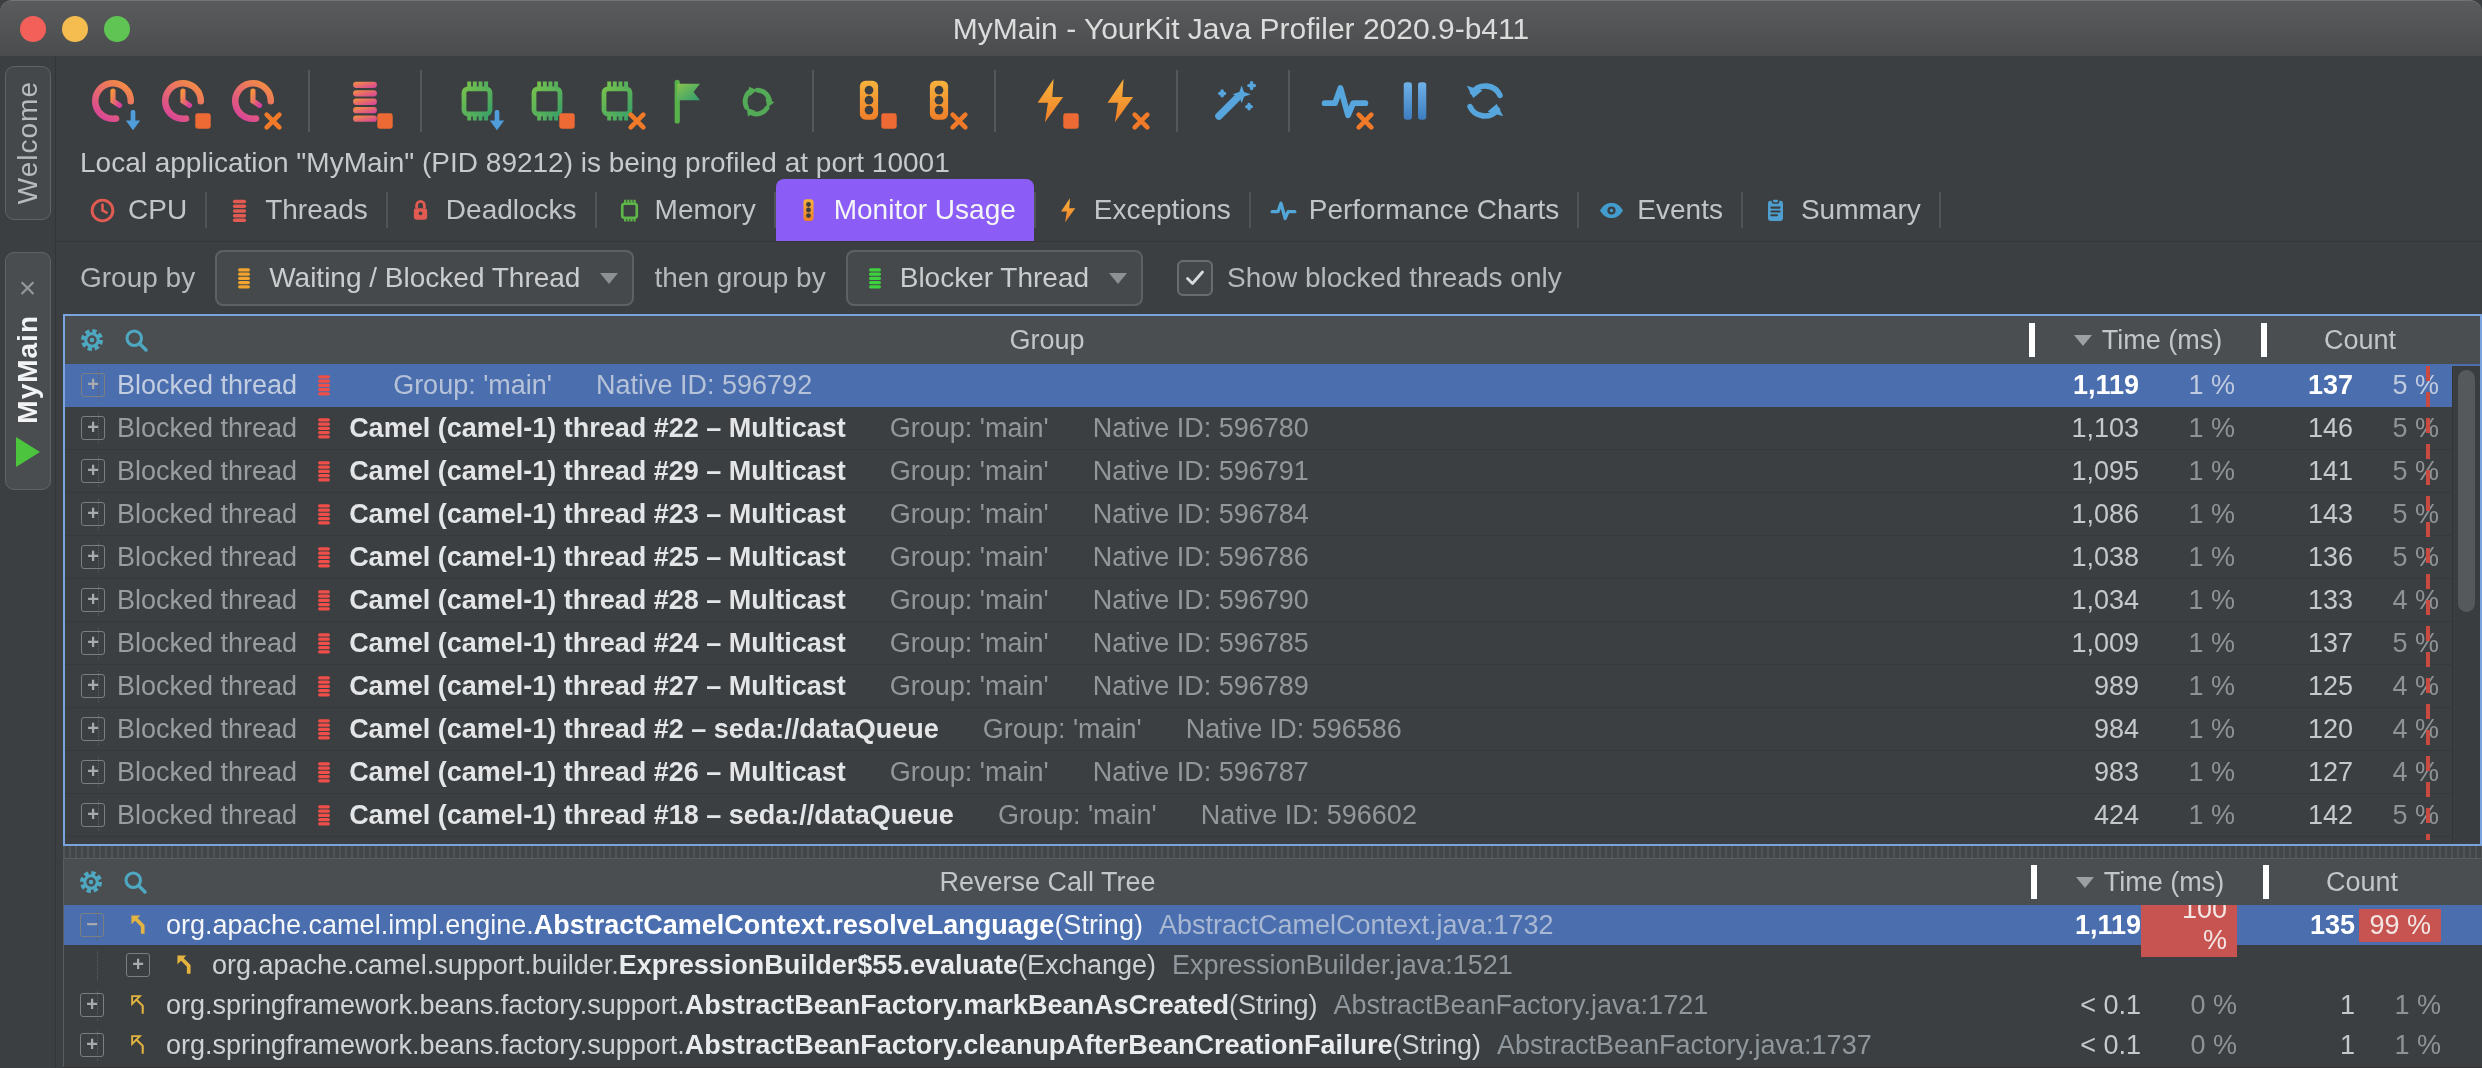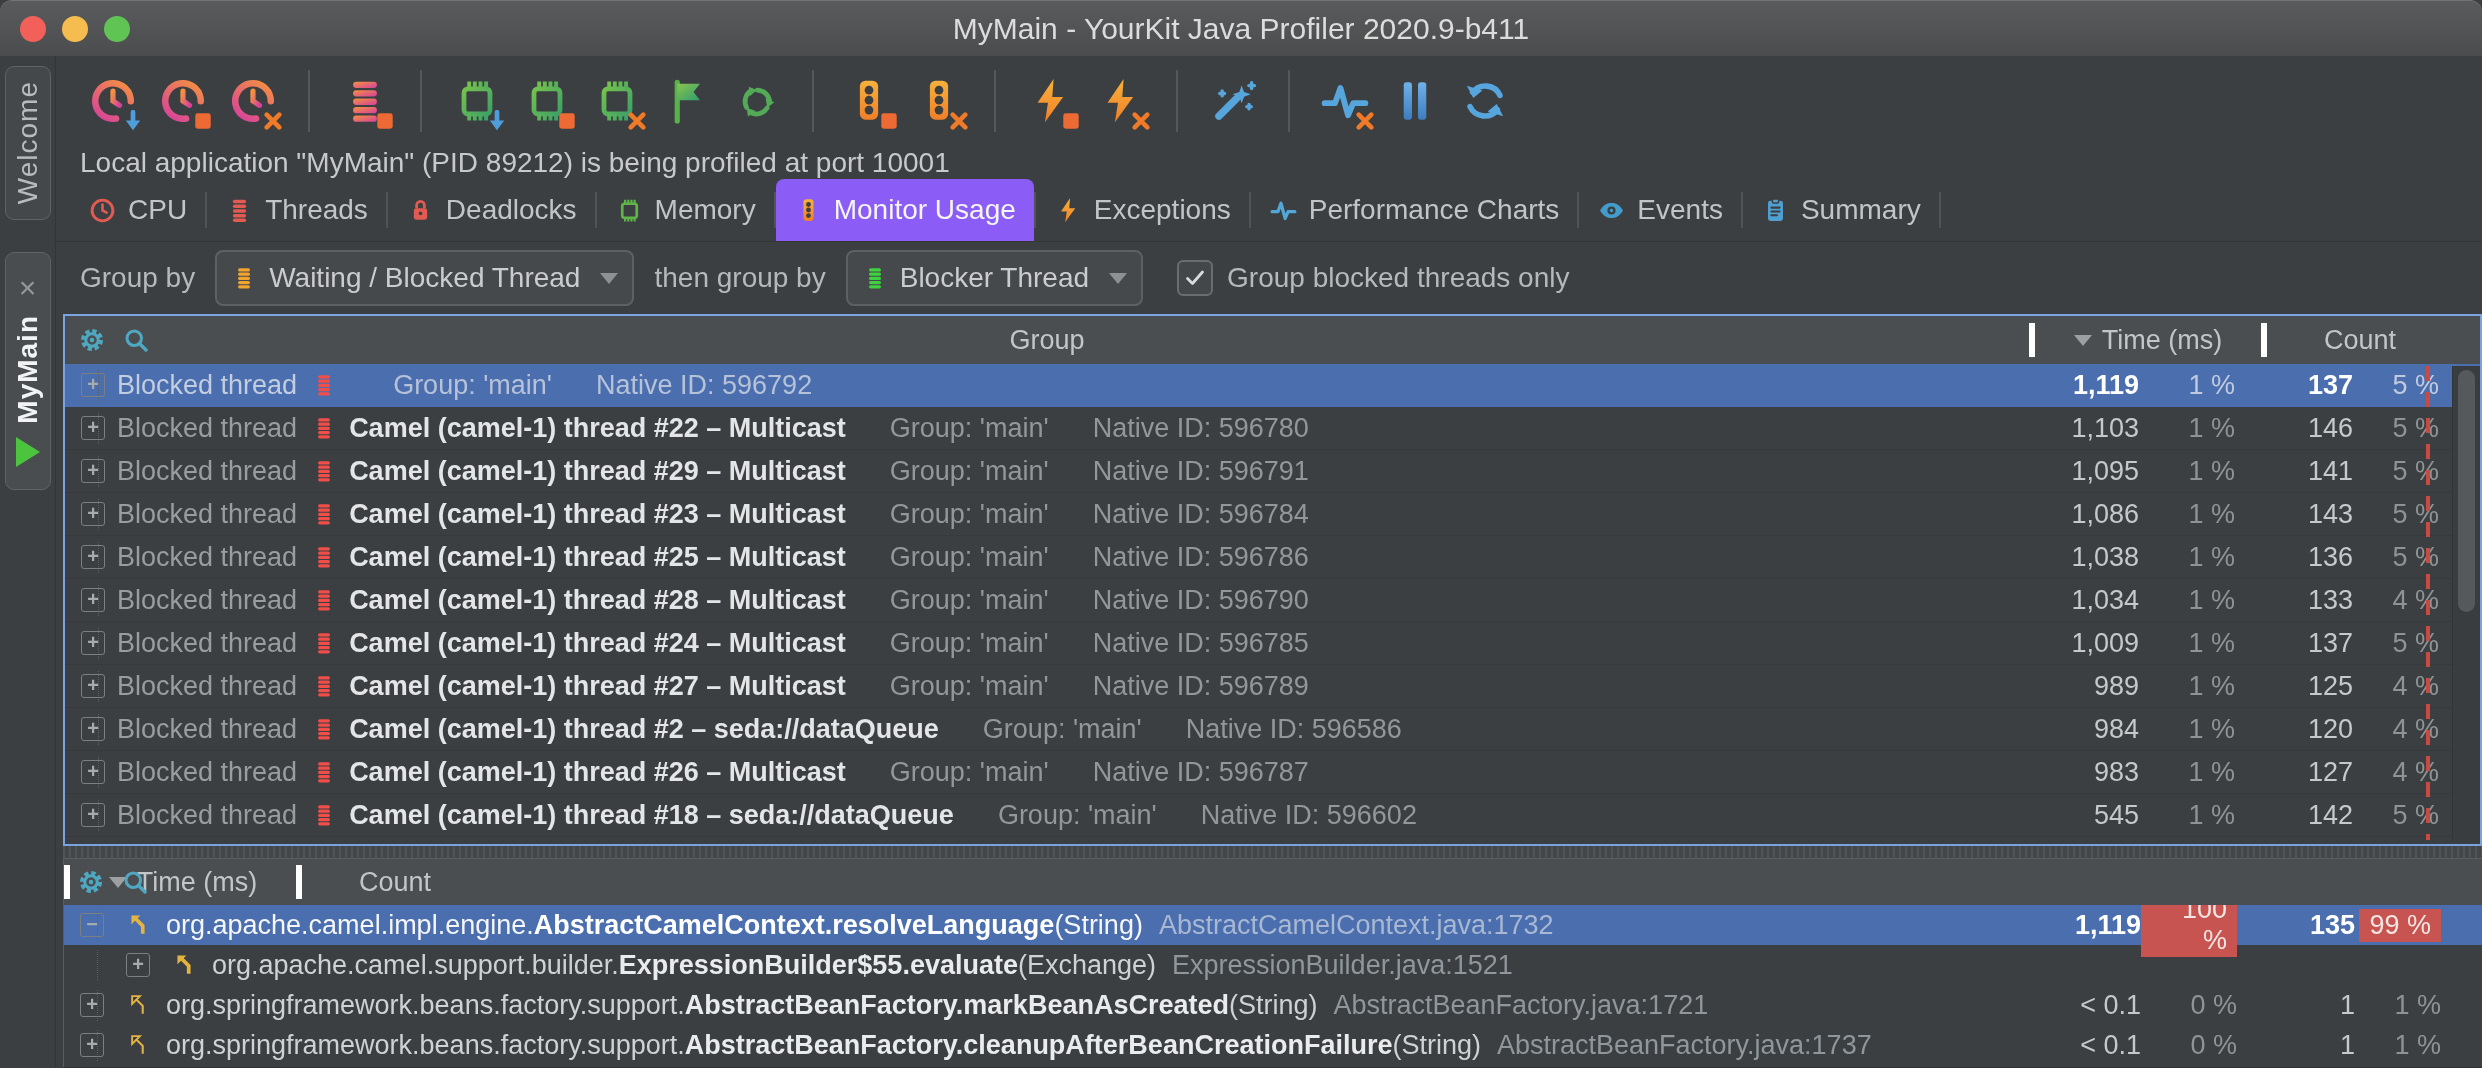--- a/index.html
+++ b/index.html
@@ -453,21 +453,21 @@
               </svg></span>
           <span>Blocker Thread</span>
           <span class="dd-caret"></span>
         </div>
         <div class="checkbox-wrap">
           <span class="checkbox" id="filter-checkbox">
               <svg viewBox="0 0 24 24">
                 <path d="M4.5 12.5 L9.5 17.5 L19.5 6" fill="none" stroke="#d8dadc" stroke-width="2.8" stroke-linecap="round" stroke-linejoin="round"></path>
               </svg>
             </span>
-          <span>Group blocked threads only</span>
+          <span>Show blocked threads only</span>
         </div>
       </div>
 
       <div class="top-table">
         <div class="thead">
           <div class="h-icons">
             <span class="hic" id="top-gear"><svg viewBox="0 0 24 24">
                   <circle cx="12" cy="12" r="7" fill="none" stroke="#4fa8c2" stroke-width="3.6" stroke-dasharray="3.3 2.2"></circle>
                   <circle cx="12" cy="12" r="5" fill="none" stroke="#4fa8c2" stroke-width="2.4"></circle>
                   <circle cx="12" cy="12" r="1.8" fill="#4fa8c2"></circle>
@@ -705,21 +705,21 @@
                     <rect x="6.5" y="3.1" width="11" height="2.9" rx="1.45" fill="#ef4e49"></rect>
                     <rect x="6.5" y="7" width="11" height="2.9" rx="1.45" fill="#ef4e49"></rect>
                     <rect x="6.5" y="10.9" width="11" height="2.9" rx="1.45" fill="#ef4e49"></rect>
                     <rect x="6.5" y="14.799999999999999" width="11" height="2.9" rx="1.45" fill="#ef4e49"></rect>
                     <rect x="6.5" y="18.7" width="11" height="2.9" rx="1.45" fill="#ef4e49"></rect>
                   </svg></span>
                 <span class="t-name">Camel (camel-1) thread #18 – seda://dataQueue</span>
                 <span class="t-group">Group: 'main'</span>
                 <span class="t-native">Native ID: 596602</span>
               </div>
-              <span class="c-tv">545</span>
+              <span class="c-tv">424</span>
               <span class="c-tp">1 %</span>
               <span class="c-cv">142</span>
               <span class="c-cp">5 %</span>
               <span class="c-sb"></span>
             </div>
             <div class="trow">
               <span class="c-sb"></span>
             </div>
           </div>
         <div class="red-line"></div>
@@ -736,20 +736,21 @@
             <span class="hic" id="bot-gear"><svg viewBox="0 0 24 24">
                   <circle cx="12" cy="12" r="7" fill="none" stroke="#4fa8c2" stroke-width="3.6" stroke-dasharray="3.3 2.2"></circle>
                   <circle cx="12" cy="12" r="5" fill="none" stroke="#4fa8c2" stroke-width="2.4"></circle>
                   <circle cx="12" cy="12" r="1.8" fill="#4fa8c2"></circle>
                 </svg></span>
             <span class="hic" id="bot-search"><svg viewBox="0 0 24 24">
                   <circle cx="10.6" cy="10.6" r="5.8" fill="none" stroke="#4fa8c2" stroke-width="2.4"></circle>
                   <path d="M14.9 14.9 L20 20" stroke="#4fa8c2" stroke-width="2.8" stroke-linecap="round"></path>
                 </svg></span>
           </div>
+          <div class="h-name">Reverse Call Tree</div>
           <div class="h-col h-time">
             <span class="sort-tri"></span>
             <span>Time (ms)</span>
           </div>
           <div class="h-col h-count">
             <span>Count</span>
           </div>
           <div class="h-sb"></div>
         </div>
         <div id="tree-body">

